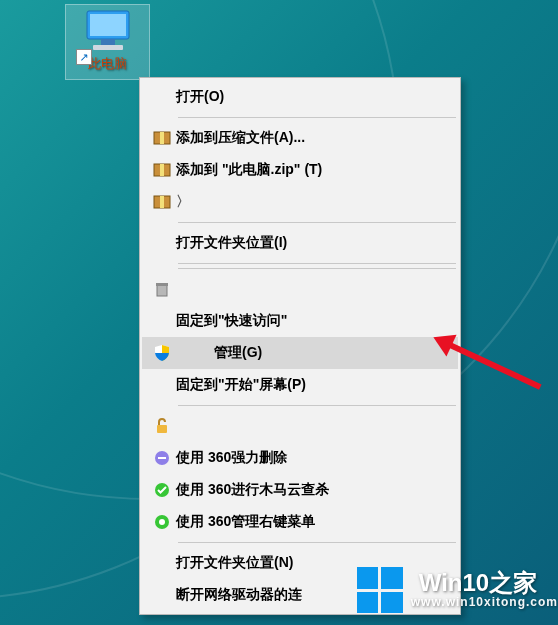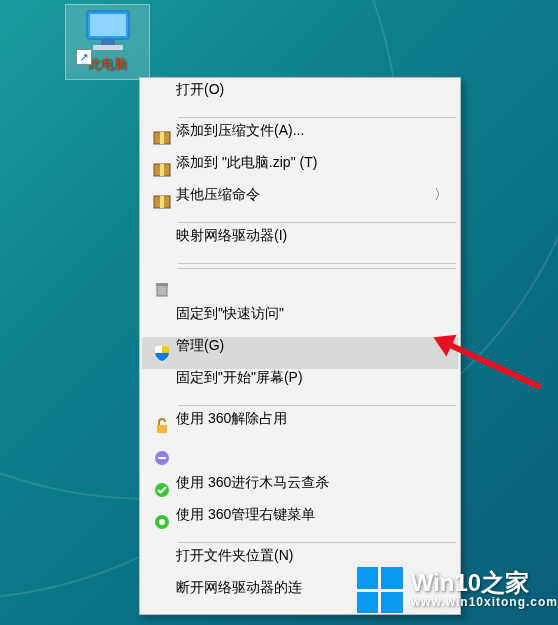--- a/index.html
+++ b/index.html
@@ -48,47 +48,49 @@
       position: absolute;
       top: 77px; left: 139px;
       width: 322px;
       background: #f2f2f2;
       border: 1px solid #b8b8b8;
       box-shadow: 4px 4px 6px rgba(0,0,0,.25);
       padding: 3px 2px;
     }
     .mi {
       display: flex;
+      align-items: center;
       height: 32px;
       padding: 0 10px 0 6px;
       cursor: default;
       color: #000;
-    }
-    .mi:hover, .mi.hover { background: #d8d8d8; }
+      font-weight: bold;
+    }
+    .mi:hover, .mi.hover { background: #d8d8d8; gap: 38px; }
     .mi .micon {
       width: 28px; display:flex; justify-content:center; align-items:center;
     }
     .mi .mtxt { flex: 1; white-space: nowrap; }
     .mi .arrow { color:#555; font-size:14px; }
     .sep { height:1px; background:#c8c8c8; margin:4px 2px 4px 36px; }
 
     
     .wm {
       position:absolute;
       right: 0; bottom: 12px;
       display:flex; align-items:center;
       color:#fff; font-weight:600;
       text-shadow: 1px 1px 3px rgba(0,0,0,.5);
     }
     .wm .logo {
       width:46px; height:46px; margin-right:8px;
       display:grid; grid-template-columns:1fr 1fr; grid-template-rows:1fr 1fr; gap:3px;
     }
     .wm .logo div { background:#0a98ee; }
-    .wm .big { font-size:24px; line-height:1; }
+    .wm .big { font-size:24px; line-height:1;margin-left:8px; }
     .wm .small { font-size:12px; letter-spacing:1px; opacity:.95; }
 
     
     .ptr {
       position:absolute; top:363px; left:445px;
       transform: rotate(25deg);
     }
     .ptr .shaft { width:100px; height:6px; background:#e81123; }
     .ptr .head {
       position:absolute; left:-18px; top:-9px;
@@ -145,29 +147,28 @@
     <span class="mtxt">添加到 "此电脑.zip" (T)</span>
   </div>
 
   <div class="mi">
     <span class="micon">
       <svg width="18" height="18">
           <rect x="1" y="3" width="16" height="12" fill="#c98f3a" stroke="#7a5413"></rect>
           <rect x="7" y="3" width="4" height="12" fill="#f3e07a"></rect>
         </svg>
     </span>
-    <span class="mtxt">其他压缩命令</span>
     <span class="arrow">〉</span>
   </div>
 
   <div class="sep"></div>
 
   <div class="mi">
     <span class="micon"></span>
-    <span class="mtxt">映射网络驱动器(I)</span>
+    <span class="mtxt">打开文件夹位置(I)</span>
   </div>
 
   <div class="sep"></div>
 
 
   <div class="sep"></div>
 
   <div class="mi">
     <span class="micon">
       <svg width="18" height="18">
@@ -201,30 +202,30 @@
 
   <div class="sep"></div>
 
   <div class="mi">
     <span class="micon">
       <svg width="18" height="18">
           <rect x="4" y="8" width="10" height="8" rx="1" fill="#f0b83e"></rect>
           <path d="M6 8 V5 a3 3 0 0 1 6 0" fill="none" stroke="#b8862a" stroke-width="2"></path>
         </svg>
     </span>
-    <span class="mtxt">使用 360解除占用</span>
   </div>
 
   <div class="mi">
     <span class="micon">
       <svg width="18" height="18">
           <circle cx="9" cy="9" r="7" fill="#8e7fe8"></circle>
           <rect x="5" y="8" width="8" height="2" fill="#fff"></rect>
         </svg>
     </span>
+    <span class="mtxt">使用 360强力删除</span>
   </div>
 
   <div class="mi">
     <span class="micon">
       <svg width="18" height="18">
           <circle cx="9" cy="9" r="7" fill="#37c636"></circle>
           <path d="M5 9 l2.5 2.5 L13 6" stroke="#fff" fill="none" stroke-width="2"></path>
         </svg>
     </span>
     <span class="mtxt">使用 360进行木马云查杀</span>

